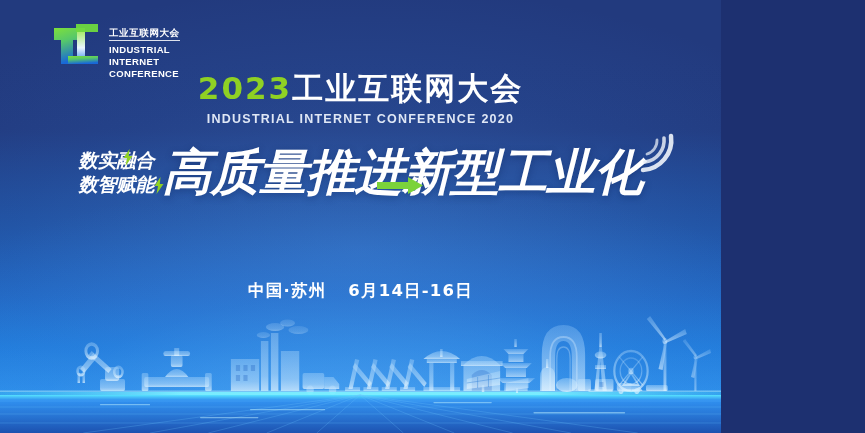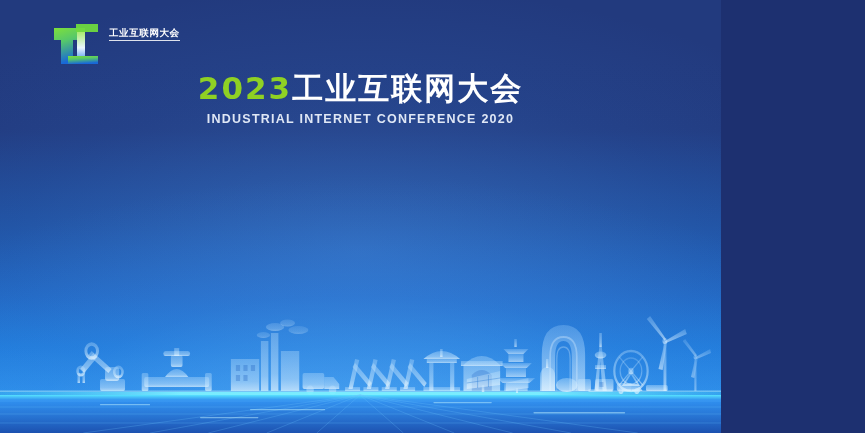--- a/index.html
+++ b/index.html
@@ -122,31 +122,72 @@
         <path d="M2 8 H30 V20 H21 V44 H9 V20 H2 Z" fill="url(#lgMark)"></path>
 
         <rect x="25" y="8" width="8" height="36" fill="url(#lgMark2)"></rect>
 
         <rect x="16" y="36" width="30" height="8" fill="url(#lgMark)"></rect>
         <rect x="24" y="4" width="22" height="8" fill="#6fd93f" opacity="0.95"></rect>
       </svg>
     </div>
     <div class="logo-text">
       <div class="logo-cn">工业互联网大会</div>
+      <div class="logo-en">
+        <div>INDUSTRIAL</div>
+        <div>INTERNET</div>
+        <div>CONFERENCE</div>
+      </div>
     </div>
   </div>
 
   <div class="title-block">
     <div class="title-main">
       <span class="title-year">2023</span><span class="title-cn">工业互联网大会</span>
     </div>
     <div class="title-sub">INDUSTRIAL INTERNET CONFERENCE 2020</div>
   </div>
 
-
+  <div class="slogan">
+    <div class="slogan-inner">
+
+      <div class="slogan-small">
+        <span>数实融合</span>
+        <span>数智赋能</span>
+
+        <svg class="bolt bolt-a" viewBox="0 0 10 17" xmlns="http://www.w3.org/2000/svg">
+          <path d="M6.5 0 L0.5 9 H4 L2.5 17 L9.5 7 H5.8 Z" fill="#8fd124"></path>
+        </svg>
+        <svg class="bolt bolt-b" viewBox="0 0 10 17" xmlns="http://www.w3.org/2000/svg">
+          <path d="M6.5 0 L0.5 9 H4 L2.5 17 L9.5 7 H5.8 Z" fill="#8fd124"></path>
+        </svg>
+      </div>
+
+      <div class="slogan-big">
+        <span>高质量推进新型工业化</span>
+
+        <svg class="arrow" viewBox="0 0 46 17" xmlns="http://www.w3.org/2000/svg">
+          <path d="M0 5 H31 V0 L46 8.5 L31 17 V12 H0 Z" fill="#7bd33a"></path>
+        </svg>
+
+        <svg class="signal" viewBox="0 0 44 44" xmlns="http://www.w3.org/2000/svg">
+          <g fill="none" stroke="#e6ecf6" stroke-linecap="round">
+            <path d="M10 40 A30 30 0 0 0 38 6" stroke-width="4.5" opacity=".95"></path>
+            <path d="M12 32 A22 22 0 0 0 31 8" stroke-width="3.6" opacity=".85"></path>
+            <path d="M14 24 A14 14 0 0 0 24 10" stroke-width="2.8" opacity=".75"></path>
+          </g>
+        </svg>
+      </div>
+
+    </div>
+  </div>
+
+  <div class="date">
+    <span>中国·苏州</span><span class="sep"></span><span>6月14日-16日</span>
+  </div>
 
   <div class="skyline">
     <svg viewBox="0 0 865 140" preserveAspectRatio="none" xmlns="http://www.w3.org/2000/svg">
       <defs>
         <linearGradient id="sil" x1="0" y1="0" x2="0" y2="1">
           <stop offset="0%" stop-color="#bfe3ff" stop-opacity=".34"></stop>
           <stop offset="70%" stop-color="#cdeaff" stop-opacity=".52"></stop>
           <stop offset="100%" stop-color="#e3f4ff" stop-opacity=".72"></stop>
         </linearGradient>
         <linearGradient id="sil2" x1="0" y1="0" x2="0" y2="1">

